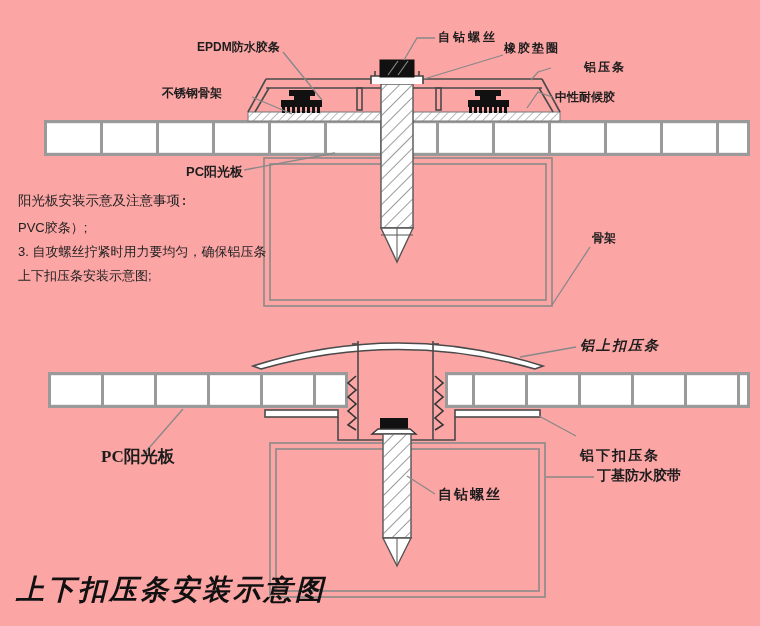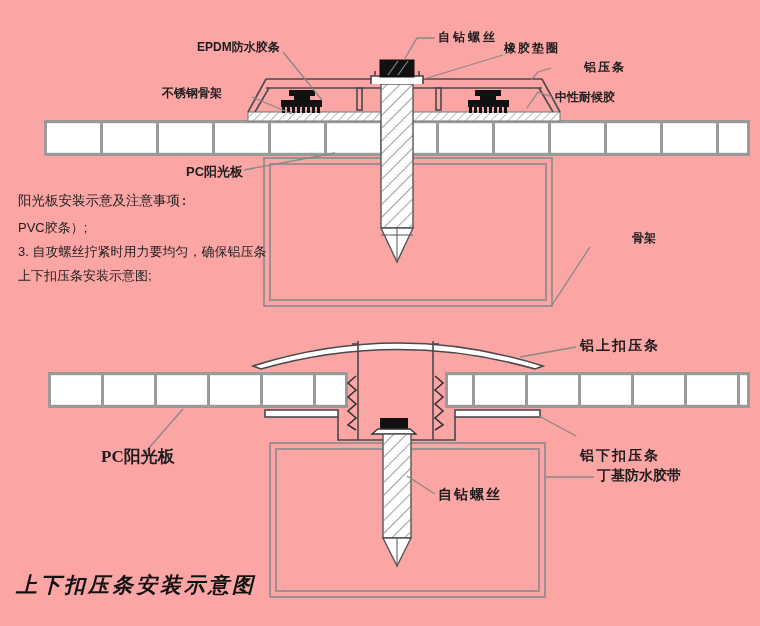--- a/index.html
+++ b/index.html
@@ -6,21 +6,21 @@
   body{font-family:"Liberation Sans","DejaVu Sans",sans-serif;background:#ffffff;}
   .canvas{position:relative;width:760px;height:626px;background:#fca5a5;overflow:hidden;}
   svg{position:absolute;left:0;top:0;}
   .lbl{position:absolute;color:#1c1c1c;font-size:12px;font-weight:bold;white-space:nowrap;line-height:1;}
   .lbl.sp{letter-spacing:3px;}
   .lbl.sp2{letter-spacing:2px;}
   .lbl.big{font-size:14px;}
   .lbl.bigger{font-size:17px;font-family:"Liberation Serif","DejaVu Serif",serif;}
   .notes{position:absolute;left:18px;top:190px;width:290px;color:#222;font-size:13px;line-height:24px;font-weight:normal;}
   .notes .nt{font-size:13.5px;margin-bottom:2px;font-family:Liberation Mono, monospace;}
-  .main-title{position:absolute;left:16px;top:571px;font-size:21px;font-weight:bold;letter-spacing:3px;
+  .main-title{position:absolute;left:16px;top:571px;font-size:28px;font-weight:bold;letter-spacing:3px;
     color:#111;font-family:"Liberation Serif","DejaVu Serif",serif;font-style:italic;}
 </style>
 </head>
 <body>
 
 <div class="canvas">
 
   <svg width="760" height="626" viewBox="0 0 760 626">
     <defs>
       <pattern id="hatch" patternUnits="userSpaceOnUse" width="9" height="9" patternTransform="rotate(45)">
@@ -184,30 +184,30 @@
     </g>
   </svg>
 
   <span class="lbl" style="left:197px;top:41px;">EPDM防水胶条</span>
   <span class="lbl" style="left:162px;top:87px;">不锈钢骨架</span>
   <span class="lbl sp" style="left:438px;top:31px;">自钻螺丝</span>
   <span class="lbl sp2" style="left:504px;top:42px;">橡胶垫圈</span>
   <span class="lbl sp2" style="left:584px;top:61px;">铝压条</span>
   <span class="lbl" style="left:555px;top:91px;">中性耐候胶</span>
   <span class="lbl" style="left:186px;top:165px;font-size:13px;">PC阳光板</span>
-  <span class="lbl" style="left:592px;top:232px;margin-left:40px;">骨架</span>
+  <span class="lbl" style="left:592px;top:232px;">骨架</span>
 
   <div class="notes">
     <div class="nt">阳光板安装示意及注意事项:</div>
     <div>PVC胶条）;</div>
     <div>3. 自攻螺丝拧紧时用力要均匀，确保铝压条</div>
     <div>上下扣压条安装示意图;</div>
   </div>
 
-  <span class="lbl sp2 big" style="left:580px;top:338px;">铝上扣压条</span>
+  <span class="lbl sp2 big" style="left:580px;top:338px;font-style:italic;">铝上扣压条</span>
   <span class="lbl sp2 big" style="left:580px;top:448px;">铝下扣压条</span>
   <span class="lbl big" style="left:597px;top:468px;">丁基防水胶带</span>
   <span class="lbl bigger" style="left:101px;top:448px;">PC阳光板</span>
   <span class="lbl sp2 big" style="left:438px;top:487px;">自钻螺丝</span>
 
   <div class="main-title">上下扣压条安装示意图</div>
 
 </div>
 
 </body></html>

